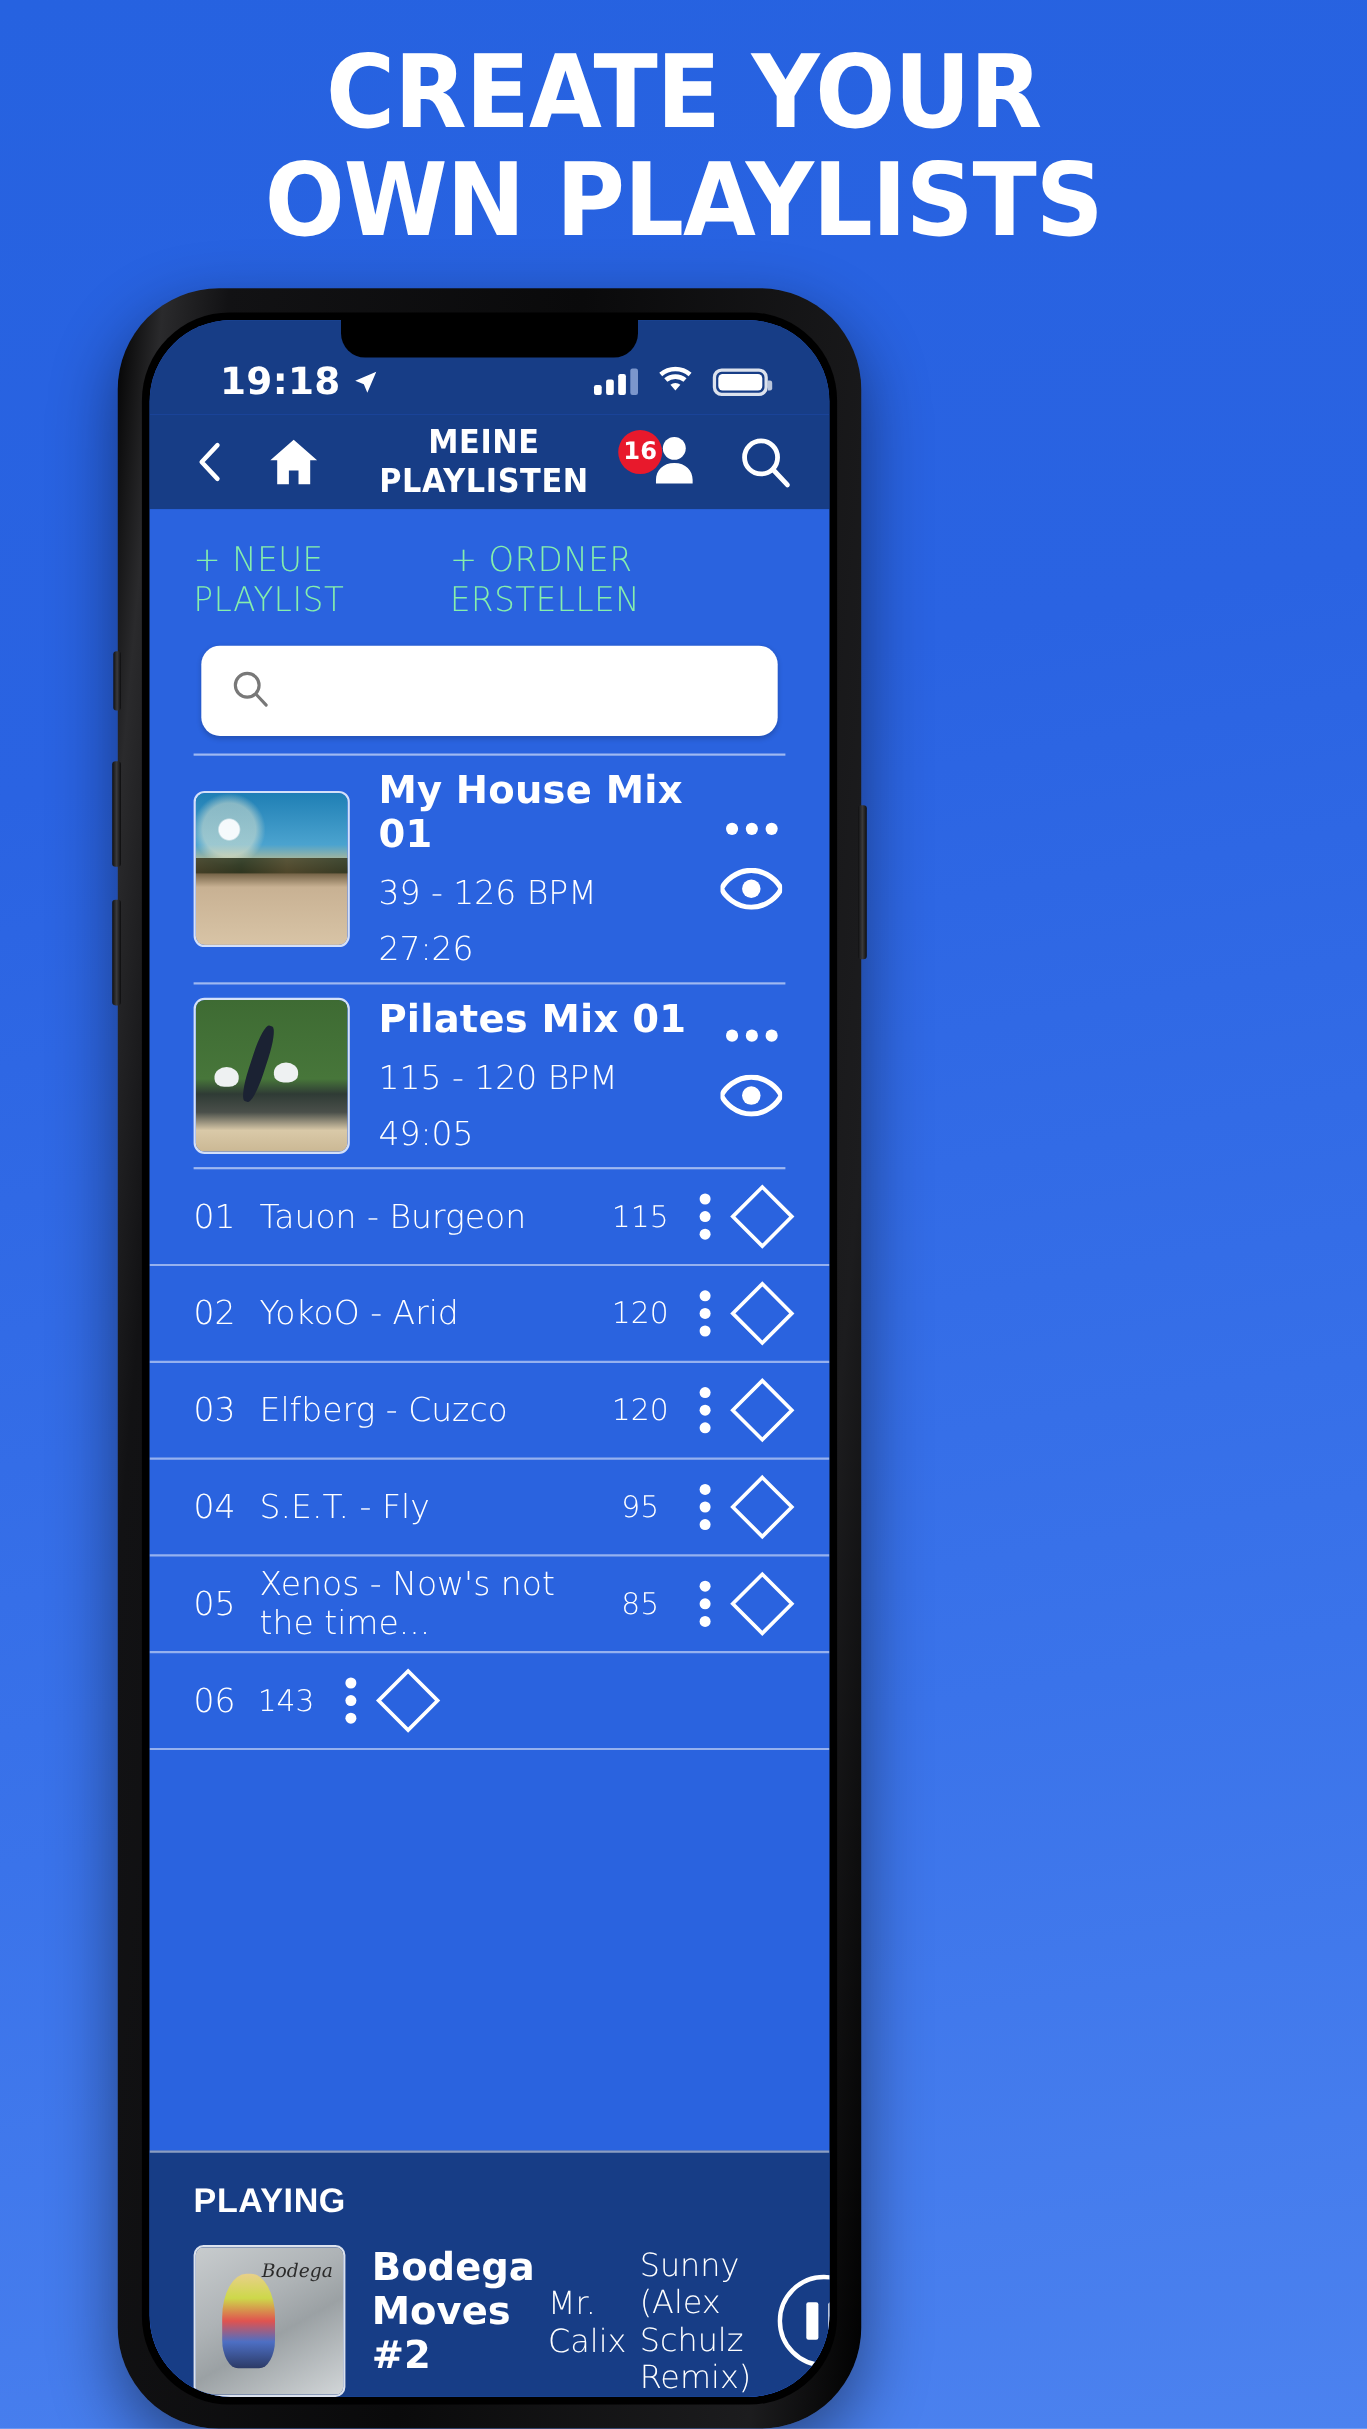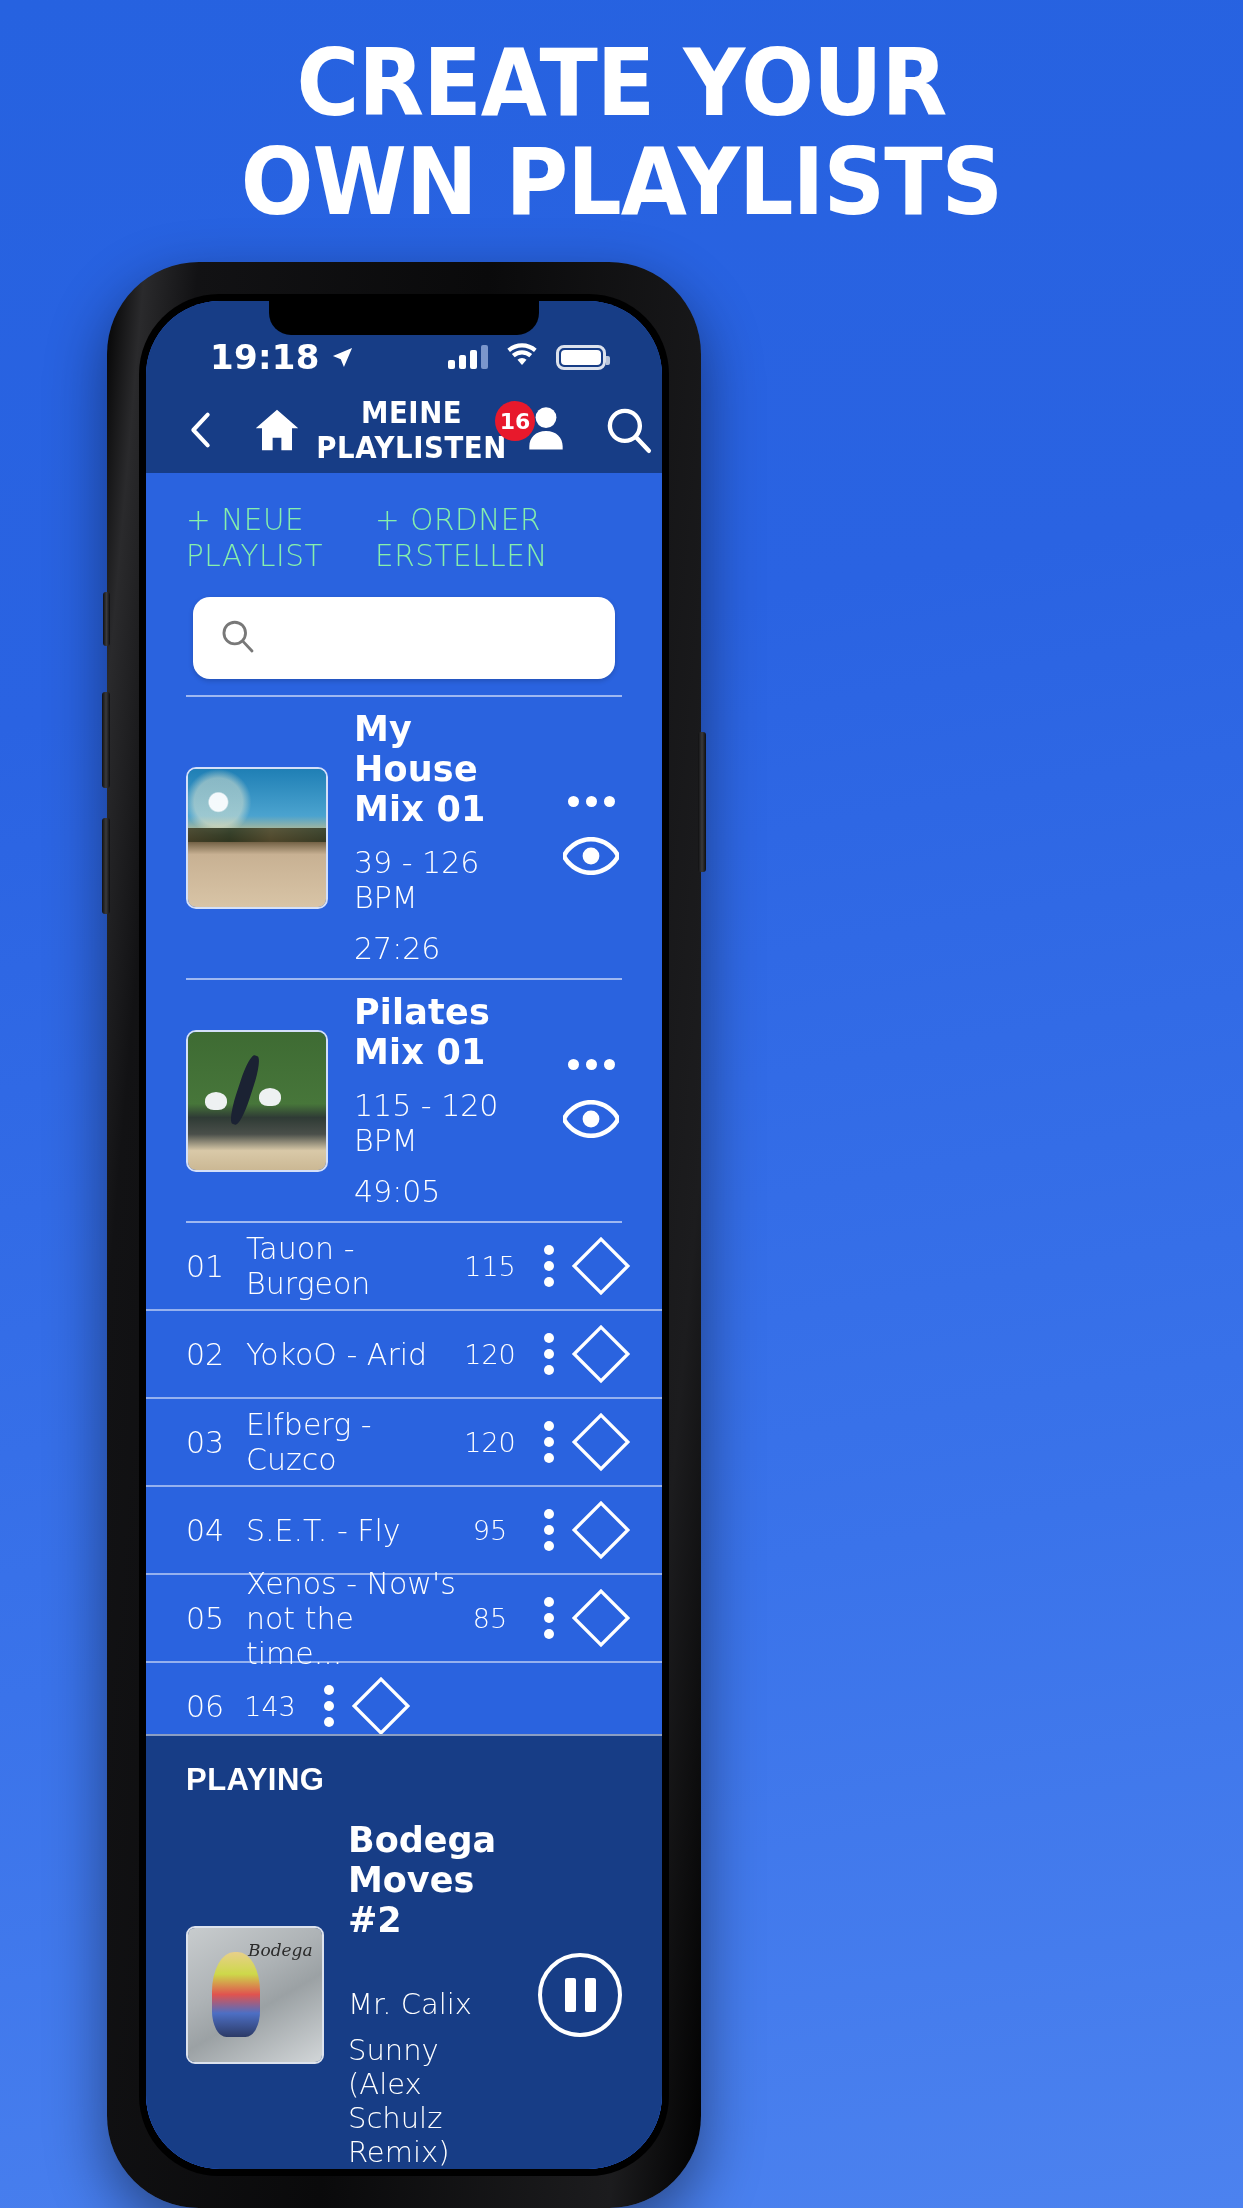--- a/index.html
+++ b/index.html
@@ -17,25 +17,25 @@
     font-family:"DejaVu Sans", sans-serif;
     font-weight:bold; font-size:92px; line-height:1.08;
     letter-spacing:-1px;
     transform:scaleX(.93); transform-origin:center top;
   }
   .headline .l2 { display:block; }
 
   
   .phone {
     position:absolute; left:107px; top:262px;
-    width:594px; height:1946px;
+    width:676px; height:1946px;
     border-radius:92px;
     background:linear-gradient(95deg,#000 0%,#2a2a2c 5%,#121214 12%,#0a0a0b 50%,#1c1c1e 88%,#000 100%);
     box-shadow:0 22px 60px rgba(0,0,0,.45);
-    padding:32px;
+    padding:22px;
   }
   .phone-inner {
     width:100%; height:100%;
     border-radius:80px;
     background:#000; padding:7px;
   }
   .screen {
     position:relative; width:100%; height:100%;
     border-radius:74px; overflow:hidden;
     background:#2a63df;
@@ -188,21 +188,21 @@
     position:absolute; left:0; bottom:0; width:100%;
     background:#173d86; padding:26px 40px 0 40px;
     border-top:2px solid rgba(255,255,255,.5);
   }
   .playing-label {
     color:#fff; font-weight:bold; font-size:31px; letter-spacing:.5px;
     font-family:Liberation Sans, sans-serif; margin-bottom:22px;
   }
   .playing-row { display:flex; align-items:center; gap:24px; }
   .pl-art { width:138px; height:138px; border-radius:9px; overflow:hidden; border:2px solid rgba(255,255,255,.85); flex:none; position:relative;}
-  .np-meta { flex:1; color:#fff; display:flex; flex-direction:column; gap:12px;justify-content:space-between; }
+  .np-meta { flex:1; color:#fff; display:flex; flex-direction:row; gap:12px;justify-content:space-between; }
   .np-title { font-size:35px; font-weight:bold; font-family:"DejaVu Sans",sans-serif;}
   .np-artist{ font-size:29px; font-weight:300; font-family:"DejaVu Sans",sans-serif;margin-top:35px;}
   .np-track { font-size:29px; font-weight:300; font-family:"DejaVu Sans",sans-serif;}
   .pausebtn {
     width:84px; height:84px; border-radius:50%;
     border:4px solid #fff; display:flex; align-items:center;
     justify-content:center; gap:9px; flex:none; cursor:pointer;
   }
   .pausebtn i { width:11px; height:34px; background:#fff; border-radius:2px; display:block;}
   .notch {

